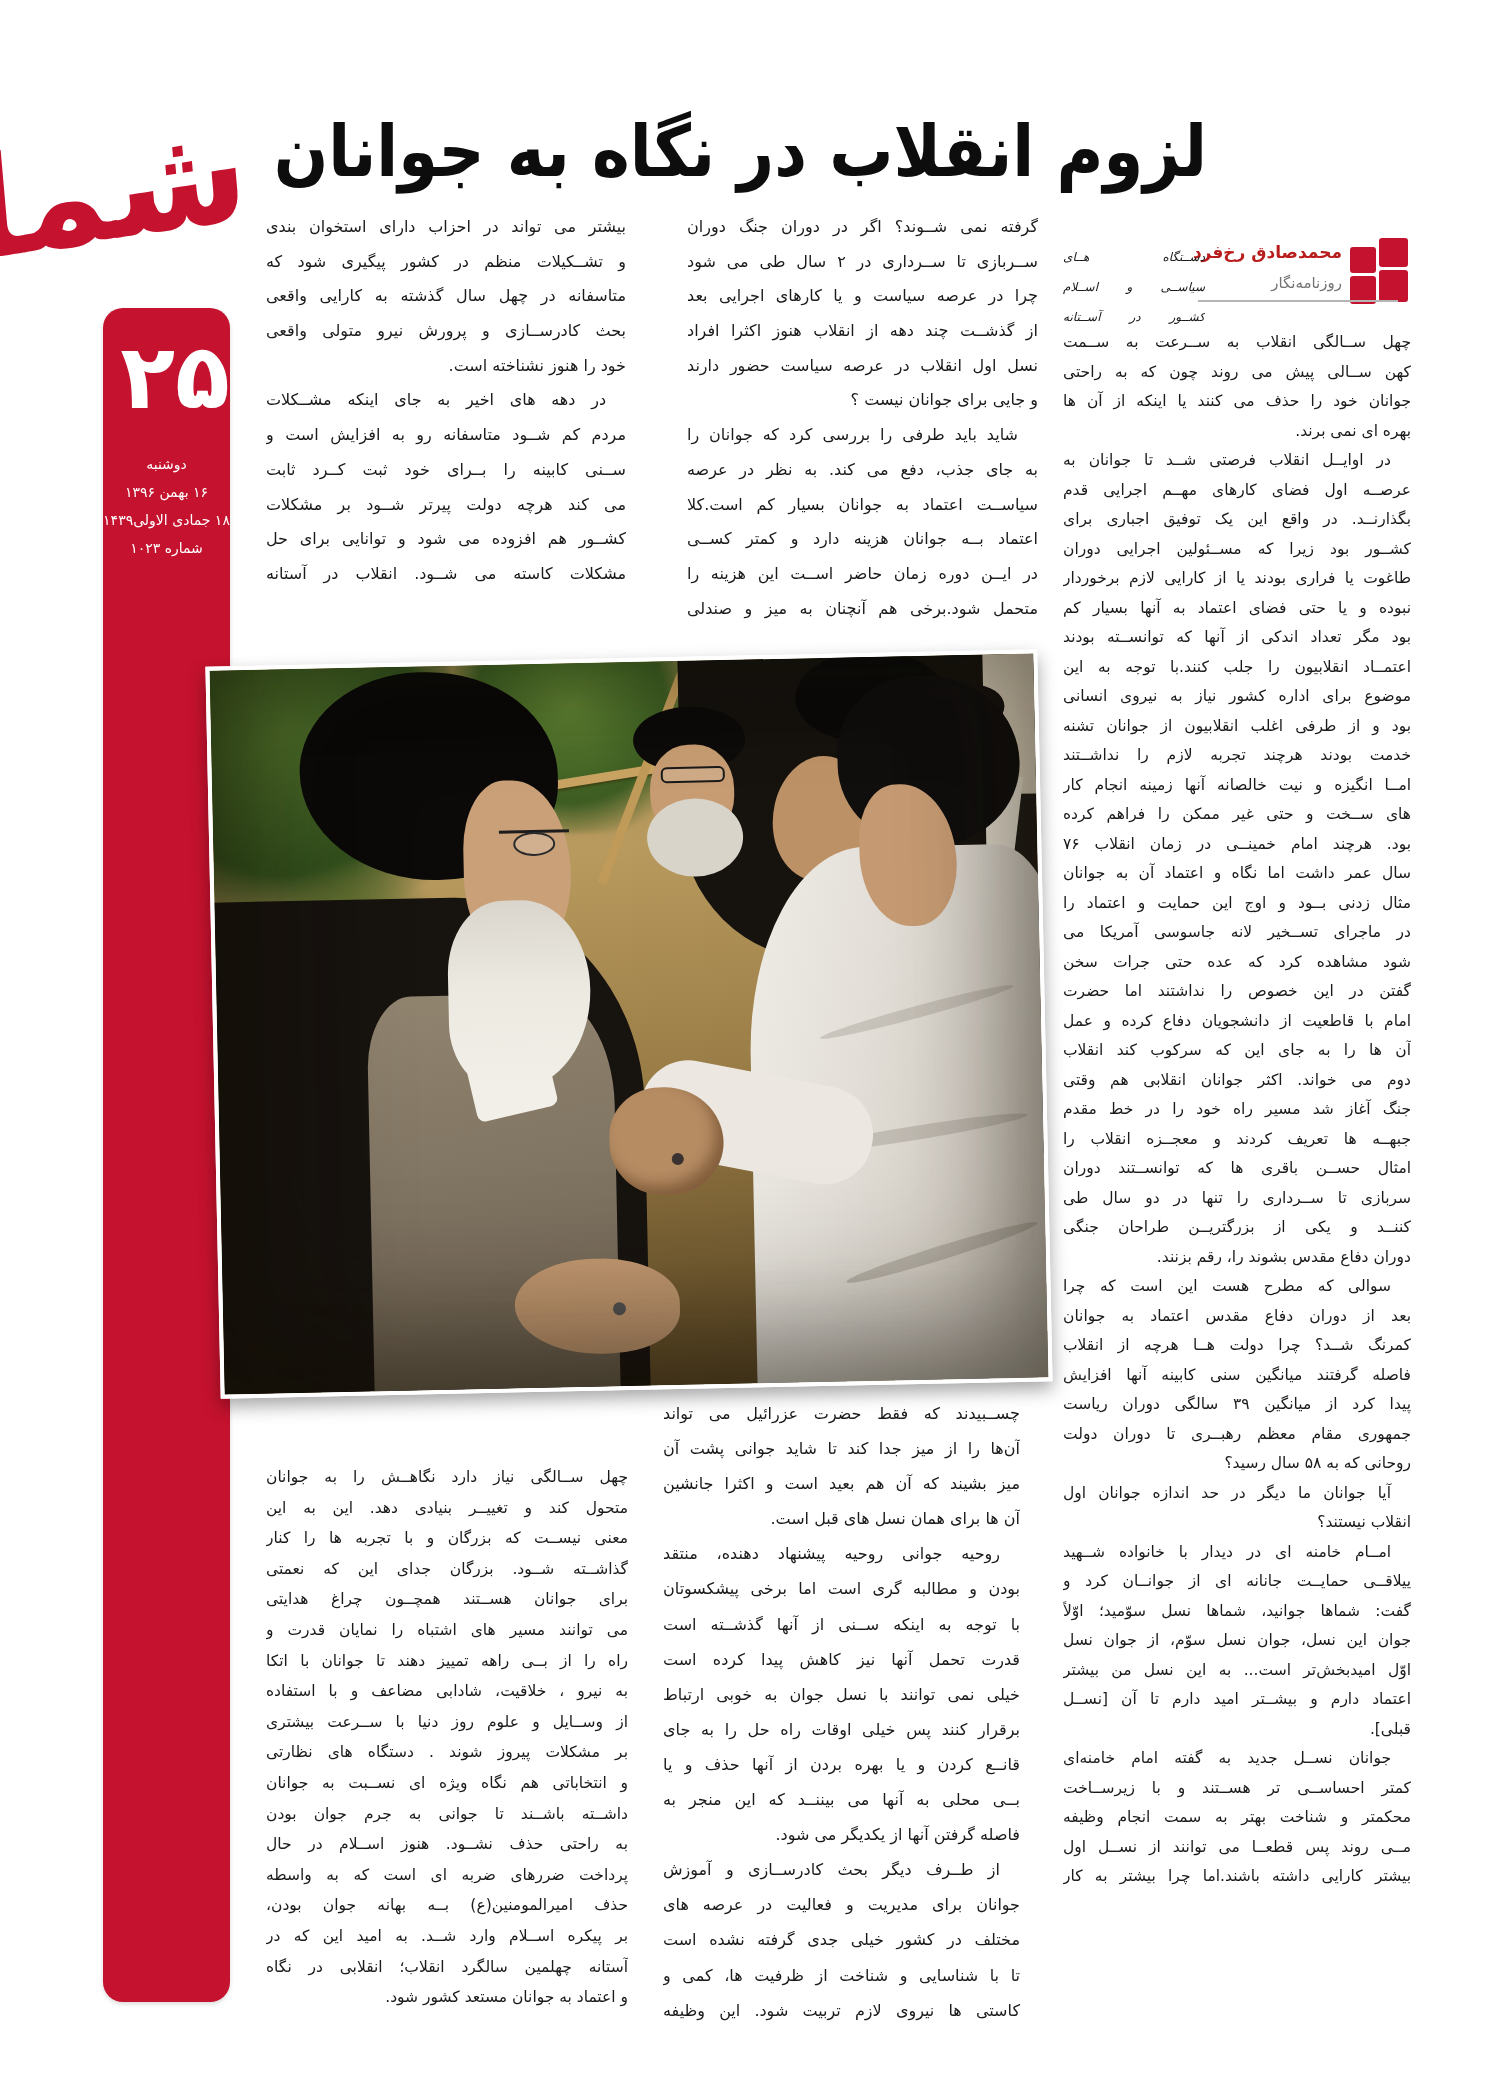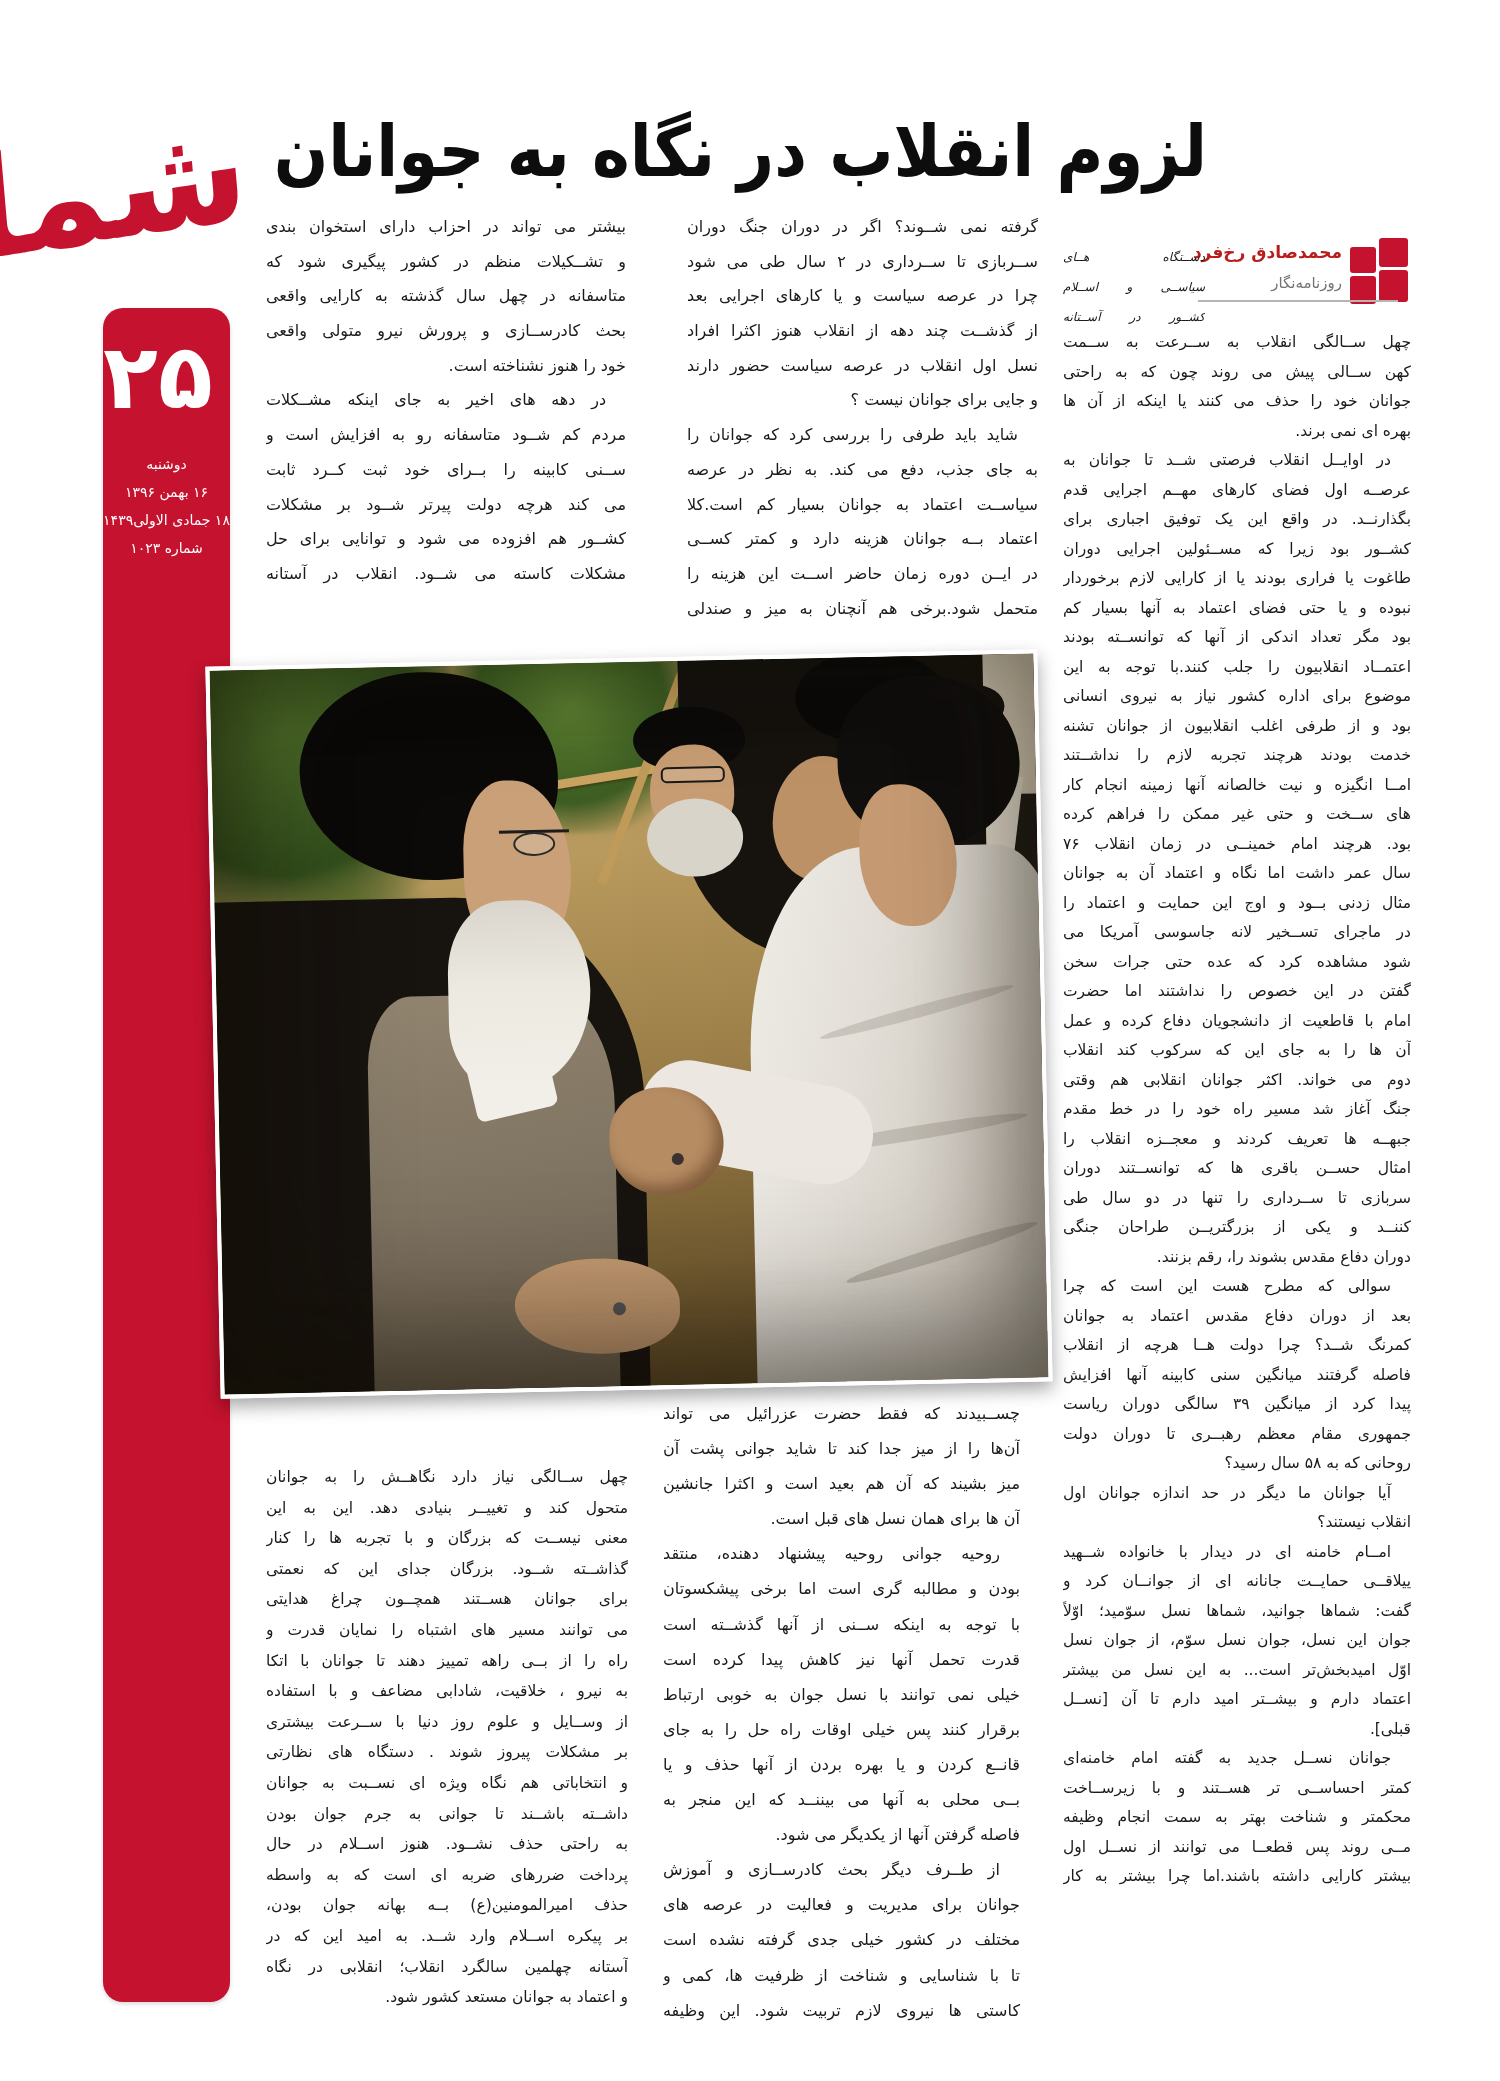--- a/index.html
+++ b/index.html
@@ -14,21 +14,21 @@
     position:absolute; left:88px; top:62px; width:160px; height:240px;
     color:#c5122e; font-size:138px; font-weight:bold; text-align:center;
     transform:rotate(-9deg) skewX(-4deg); line-height:240px;
   }
   #redbar {
     position:absolute; left:103px; top:308px; width:127px; height:1694px;
     background:#c5122e; border-radius:20px; box-shadow:0 2px 4px rgba(0,0,0,.15);
   }
   #page-num {
     margin-top:14px; color:#fff; font-size:90px; font-weight:bold;
-    text-align:left; line-height:110px;
+    text-align:right; line-height:110px;
   }
   #date-block { margin-top:18px; color:#fff; font-size:14px; text-align:center; line-height:28px; }
   
   #headline {
     position:absolute; left:487px; top:96px; width:720px; height:110px;
     font-size:64px; font-weight:900; color:#0d0d0d; text-align:left;
     white-space:nowrap; letter-spacing:-1px; line-height:110px;
     transform:scaleY(1.12);
   }
   

